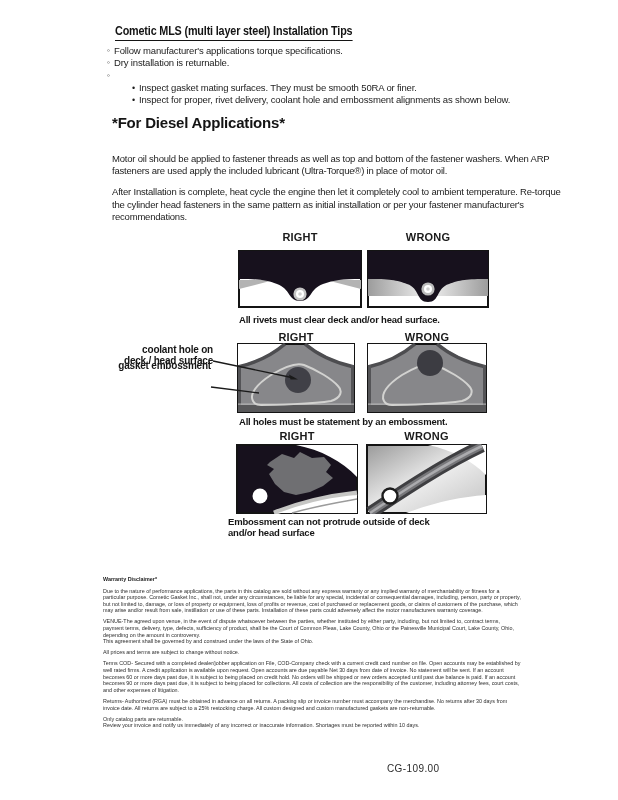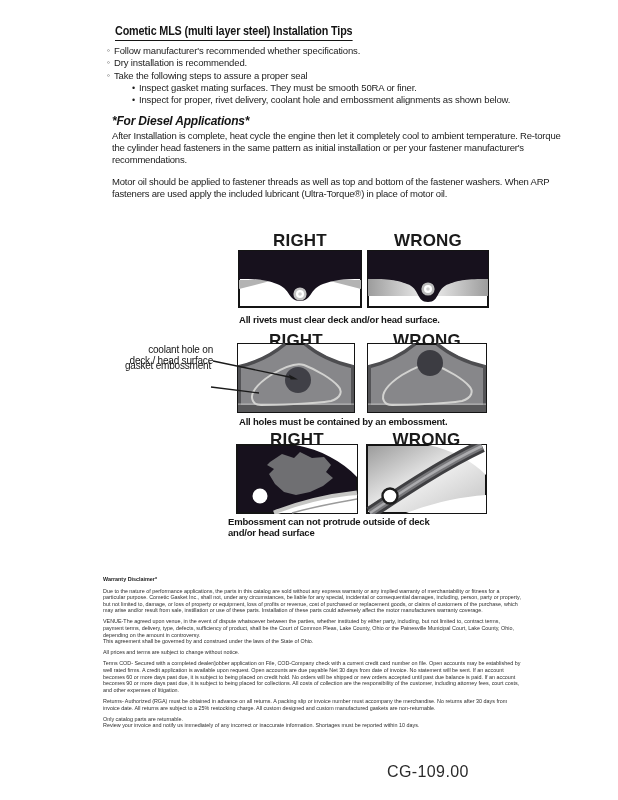--- a/index.html
+++ b/index.html
@@ -12,70 +12,69 @@
          transform:scaleX(0.80);transform-origin:0 0;letter-spacing:-0.2px;}
   
   .tips{left:107px;top:45px;width:470px;font-size:9.5px;line-height:12.3px;
         letter-spacing:-0.15px;}
   .tip-row{display:flex;}
   .tip-row .marker{width:7px;flex:0 0 7px;font-size:8px;line-height:12.3px;color:#1c1c1c;}
   .tip-row.sub{margin-left:25px;}
   .tip-row.sub .marker{font-size:9px;}
   
   .diesel{left:112px;top:114px;width:452px;}
-  .diesel h2{margin:0 0 2px 0;font-size:12px;letter-spacing:-0.2px;color:#141414;font-style:italic;}
+  .diesel h2{margin:0 0 22px 0;font-size:15px;letter-spacing:-0.2px;color:#141414;}
   .diesel p{margin:0 0 9px 0;font-size:9.5px;line-height:12.2px;letter-spacing:-0.2px;}
   .diesel p.note{margin-top:3px;}
   
-  .dg-label{font-size:17px;font-weight:bold;color:#1a1a1a;text-align:center;letter-spacing:0.2px;}
+  .dg-label{font-size:11px;font-weight:bold;color:#1a1a1a;text-align:center;letter-spacing:0.2px;}
   .caption{font-size:9.5px;font-weight:bold;letter-spacing:-0.2px;color:#161616;line-height:10.5px;}
-  .callout{font-size:10px;font-weight:normal;letter-spacing:-0.2px;color:#161616;
+  .callout{font-size:10px;font-weight:bold;letter-spacing:-0.2px;color:#161616;
            text-align:right;line-height:10.5px;}
   svg{display:block;}
   .overlay{pointer-events:none;z-index:5;}
   
   .legal{left:103px;top:576px;width:418px;color:#2e2e2e;font-size:5.4px;line-height:6.6px;}
   .legal h3{margin:0 0 5px 0;font-size:5.4px;color:#222;}
   .legal p{margin:4.5px 0 0 0;}
   .legal p.tight{margin-top:0;}
   
-  .doc-code{left:387px;top:763px;font-size:16px;letter-spacing:0.4px;color:#2b2b2b;}
+  .doc-code{left:387px;top:763px;font-size:10px;letter-spacing:0.4px;color:#2b2b2b;}
 </style>
 </head>
 <body>
 
 <div class="abs title">Cometic MLS (multi layer steel) Installation Tips</div>
 
 <div class="abs tips">
   <div class="tip-row">
     <span class="marker">◦</span>
-    <span>Follow manufacturer's recommended whether specifications.</span>
+    <span>Follow manufacturer's applications torque specifications.</span>
   </div>
   <div class="tip-row">
     <span class="marker">◦</span>
-    <span>Dry installation is recommended.</span>
+    <span>Dry installation is returnable.</span>
   </div>
   <div class="tip-row">
     <span class="marker">◦</span>
-    <span>Take the following steps to assure a proper seal</span>
   </div>
   <div class="tip-row sub">
     <span class="marker">•</span>
     <span>Inspect gasket mating surfaces.  They must be smooth 50RA or finer.</span>
   </div>
   <div class="tip-row sub">
     <span class="marker">•</span>
     <span>Inspect for proper, rivet delivery, coolant hole and embossment alignments as shown below.</span>
   </div>
 </div>
 
 <div class="abs diesel">
   <h2>*For Diesel Applications*</h2>
+  <p>Motor oil should be applied to fastener threads as well as top and bottom of the fastener washers. When ARP fasteners are used apply the included lubricant (Ultra-Torque®) in place of motor oil.</p>
   <p>After Installation is complete, heat cycle the engine then let it completely cool to ambient temperature. Re-torque the cylinder head fasteners in the same pattern as initial installation or per your fastener manufacturer's recommendations.</p>
-  <p>Motor oil should be applied to fastener threads as well as top and bottom of the fastener washers. When ARP fasteners are used apply the included lubricant (Ultra-Torque®) in place of motor oil.</p>
 </div>
 
 <div class="abs dg-label" style="left:238px;top:231px;width:124px;">RIGHT</div>
 <div class="abs dg-label" style="left:367px;top:231px;width:122px;">WRONG</div>
 
 <svg class="abs" style="left:238px;top:250px;" width="124" height="58" viewBox="0 0 124 58">
   <rect x="1" y="1" width="122" height="56" fill="#ffffff" stroke="#141414" stroke-width="2"></rect>
   <path d="M1,30 L36,30 L1,39 Z" fill="#b3b3b3"></path>
   <path d="M123,30 L88,30 L123,39 Z" fill="#b3b3b3"></path>
   <path d="M1,1 H123 V29 C104,29 96,30 85,34 C71,39 74,51 62,51 C50,51 53,39 39,34 C28,30 20,29 1,29 Z" fill="#17111d"></path>
@@ -138,21 +137,21 @@
   <path d="M17,58 C13,51 21,41 35,32 C48,24 60,19 68,22 C81,27 96,36 102,43 C107,48 105,55 95,58 C77,61 37,62 25,62 C20,62 18,60 17,58 Z" fill="none" stroke="#d2d2d0" stroke-width="2"></path>
   <circle cx="63" cy="20" r="13" fill="#3c3c42"></circle>
 </svg>
 
 <svg class="abs overlay" style="left:200px;top:338px;" width="112" height="62" viewBox="0 0 112 62">
   <line x1="13" y1="23" x2="94" y2="40" stroke="#1a1a1a" stroke-width="1.3"></line>
   <polygon points="98,41.5 89,36.5 90.5,41.5" fill="#1a1a1a"></polygon>
   <line x1="11" y1="49" x2="59" y2="55" stroke="#1a1a1a" stroke-width="1.3"></line>
 </svg>
 
-<div class="abs caption" style="left:239px;top:417px;width:260px;">All holes must be contained by an embossment.</div>
+<div class="abs caption" style="left:239px;top:417px;width:260px;">All holes must be statement by an embossment.</div>
 
 <div class="abs dg-label" style="left:236px;top:430px;width:122px;">RIGHT</div>
 <div class="abs dg-label" style="left:366px;top:430px;width:121px;">WRONG</div>
 
 <svg class="abs" style="left:236px;top:444px;" width="122" height="70" viewBox="0 0 122 70">
   <rect x="1" y="1" width="120" height="68" fill="#17111d" stroke="#141414" stroke-width="2"></rect>
   <path d="M60,1 H121 V33 C106,17 85,6 60,1 Z" fill="#ffffff"></path>
   <path d="M38,69 C66,58 94,52 121,49" stroke="#c6c6c4" stroke-width="5" fill="none"></path>
   <path d="M42,69 C69,59 95,53 121,51 L121,69 Z" fill="#ffffff"></path>
   <path d="M56,69 C84,61 104,58 121,55" stroke="#9b9b9b" stroke-width="1.5" fill="none"></path>

